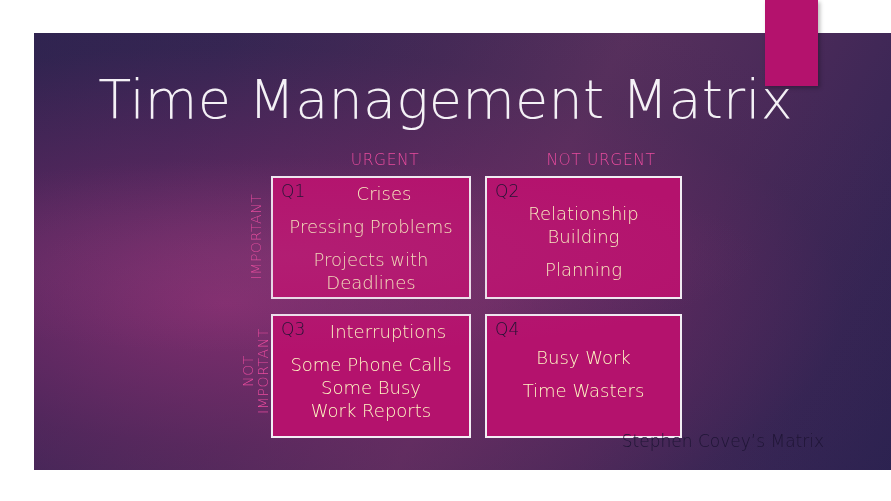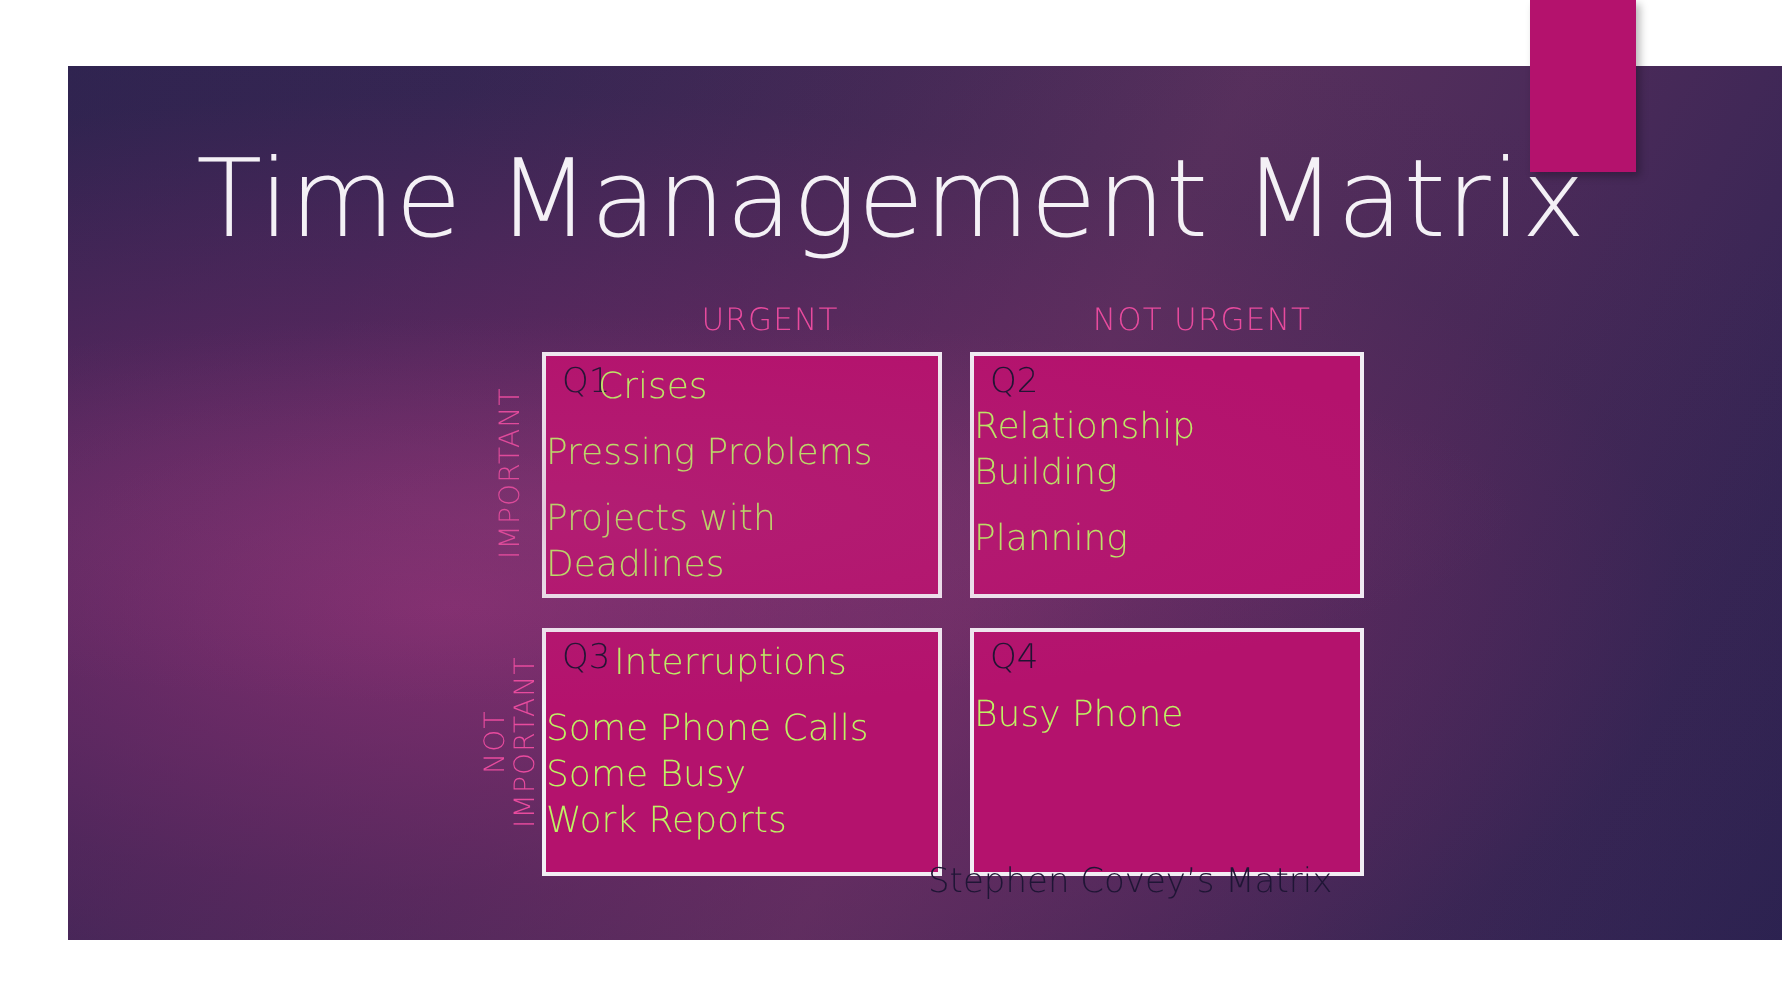--- a/index.html
+++ b/index.html
@@ -148,46 +148,46 @@
     font-size: 17px;
     line-height: 20px;
     font-weight: 300;
     font-family: "DejaVu Sans", sans-serif;
   }
 
   .qbody {
     position: absolute;
     left: 0;
     width: 100%;
-    text-align: left;
+    text-align: center;
     font-size: 18px;
     line-height: 23px;
     font-weight: 300;
     font-family: "DejaVu Sans", sans-serif;
-    color: #bef264;
+    color: #fef9c3;
   }
   .qbody .grp { margin: 0; }
   .qbody .grp + .grp { margin-top: 10px; }
   .qbody .ln { display: block; }
 
   #q1 .qbody { top: 4px; }
   #q2 .qbody { top: 24px; }
   #q3 .qbody { top: 4px; }
   #q4 .qbody { top: 30px; }
 
   #q1 .qbody .grp:first-child .ln { padding-left: 26px; }
   #q3 .qbody .grp:first-child .ln { padding-left: 34px; }
 
   
   #attribution {
     position: absolute;
     left: 430px;
     top: 398px;
     width: 360px;
-    text-align: left;
+    text-align: right;
     color: #1f1535;
     font-size: 17px;
     line-height: 20px;
     font-weight: 300;
     font-family: "DejaVu Sans", sans-serif;
     white-space: nowrap;
   }
 </style>
 </head>
 <body>
@@ -251,21 +251,24 @@
             <span class="ln">Some Busy</span>
             <span class="ln">Work Reports</span>
           </div>
         </div>
       </div>
 
       <div class="quad" id="q4">
         <span class="qlabel">Q4</span>
         <div class="qbody">
           <div class="grp">
-            <span class="ln">Busy Phone</span>
+            <span class="ln">Busy Work</span>
+          </div>
+          <div class="grp">
+            <span class="ln">Time Wasters</span>
           </div>
         </div>
       </div>
 
     </div>
 
     <div id="attribution">Stephen Covey’s Matrix</div>
 
   </div>
 

